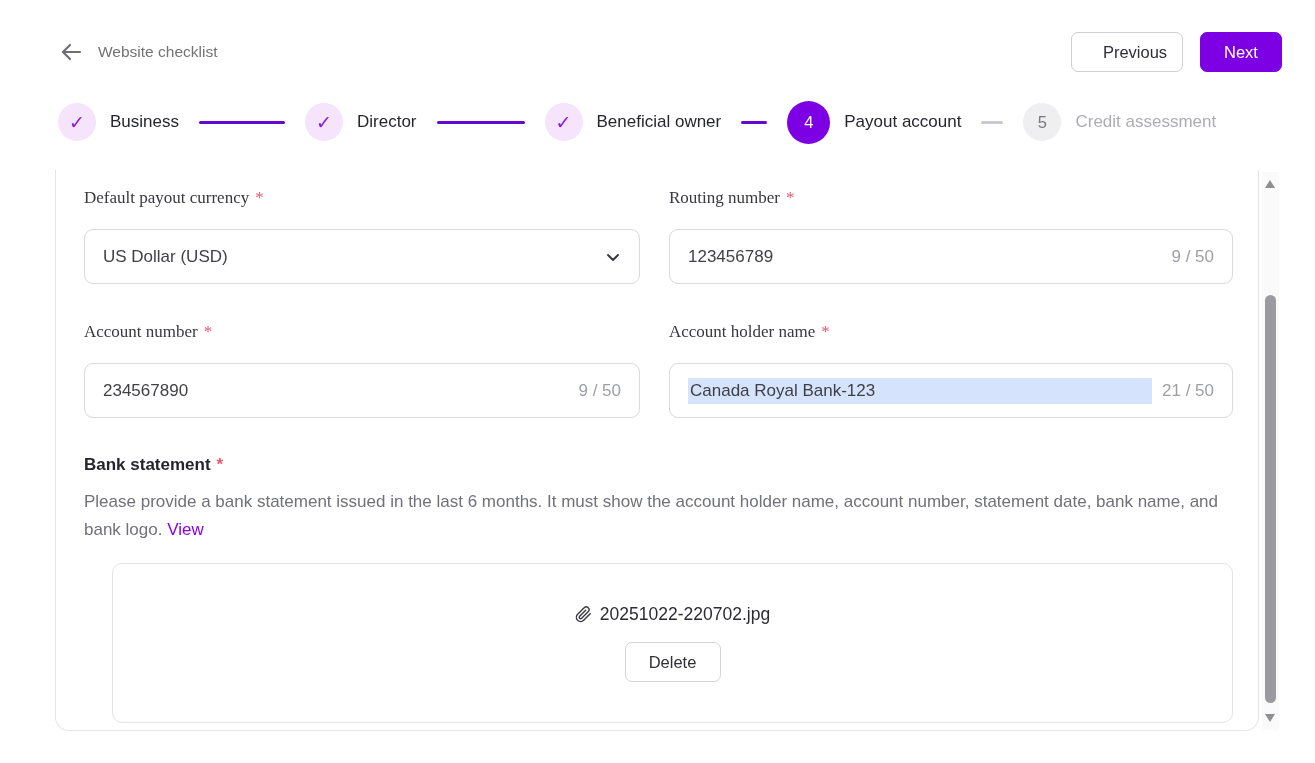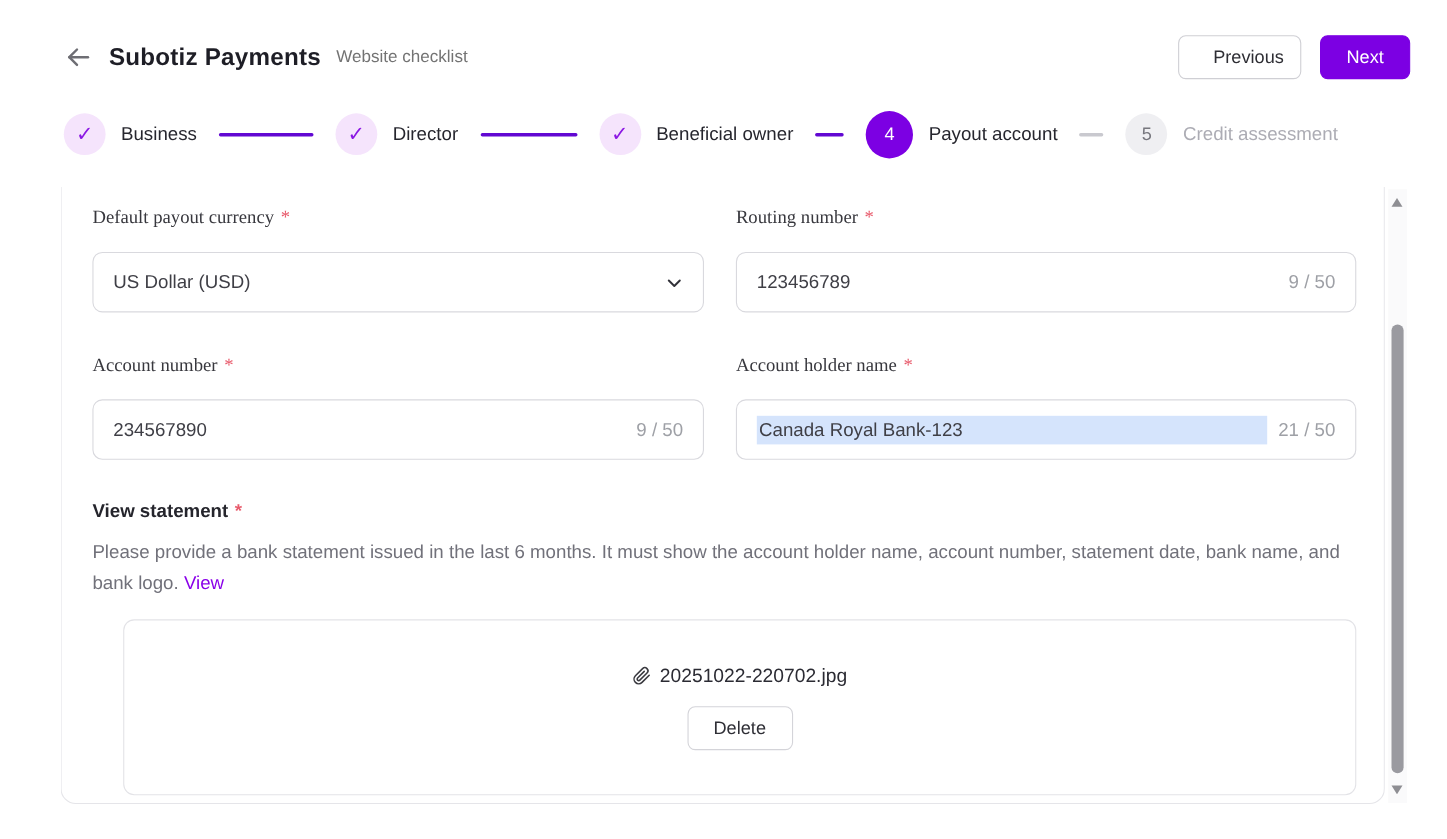--- a/index.html
+++ b/index.html
@@ -66,21 +66,20 @@
 
 <div class="page">
 
   <div class="header">
     <div class="back-btn">
       <svg width="24" height="24" viewBox="0 0 24 24" fill="none" stroke="#6e6e74" stroke-width="2.2" stroke-linecap="round" stroke-linejoin="round">
         <line x1="21" y1="12" x2="4" y2="12"></line>
         <polyline points="11,5 4,12 11,19"></polyline>
       </svg>
     </div>
-    <div class="page-title">Subotiz Payments</div>
     <a class="checklist-link">Website checklist</a>
     <div class="btn btn-prev">Previous</div>
     <div class="btn btn-next">Next</div>
   </div>
 
   <div class="stepper">
     <div class="step complete">
       <div class="circle">✓</div>
       <div class="slabel">Business</div>
     </div>
@@ -151,21 +150,21 @@
         <div class="ibox">
           <span class="sel-highlight">Canada Royal Bank-123</span>
           <span class="counter">21 / 50</span>
         </div>
       </div>
 
     </div>
 
     <div class="bank-sec">
       <div class="bs-label">
-        <span>View statement</span><span class="req">*</span>
+        <span>Bank statement</span><span class="req">*</span>
       </div>
       <div class="bs-desc">
         <span>Please provide a bank statement issued in the last 6 months. It must show the account holder name, account number, statement date, bank name, and bank logo.</span>
         <a class="view-link">View</a>
       </div>
 
       <div class="upload-box">
         <div class="file-row">
           <svg width="17" height="19" viewBox="0 0 24 24" fill="none" stroke="#3a3a40" stroke-width="2" stroke-linecap="round" stroke-linejoin="round">
             <path d="M21.44 11.05l-9.19 9.19a6 6 0 0 1-8.49-8.49l9.19-9.19a4 4 0 0 1 5.66 5.66l-9.2 9.19a2 2 0 0 1-2.83-2.83l8.49-8.48"></path>

